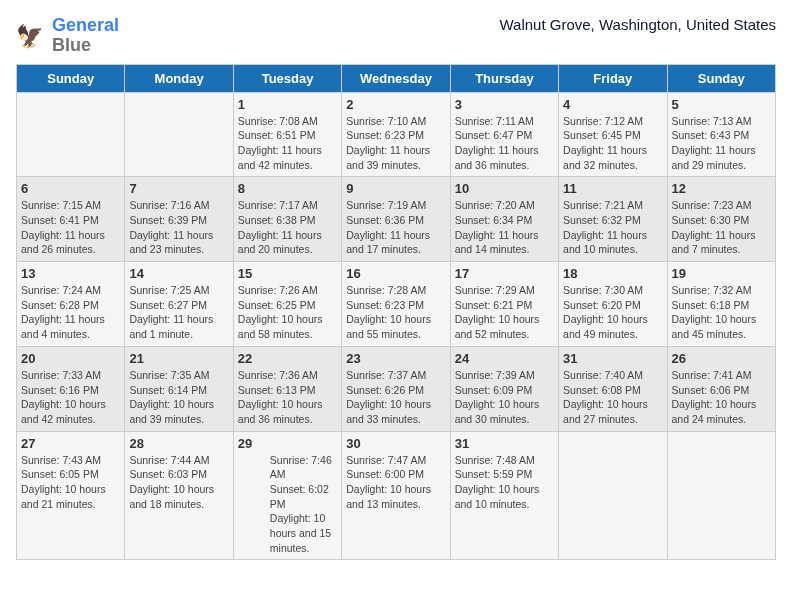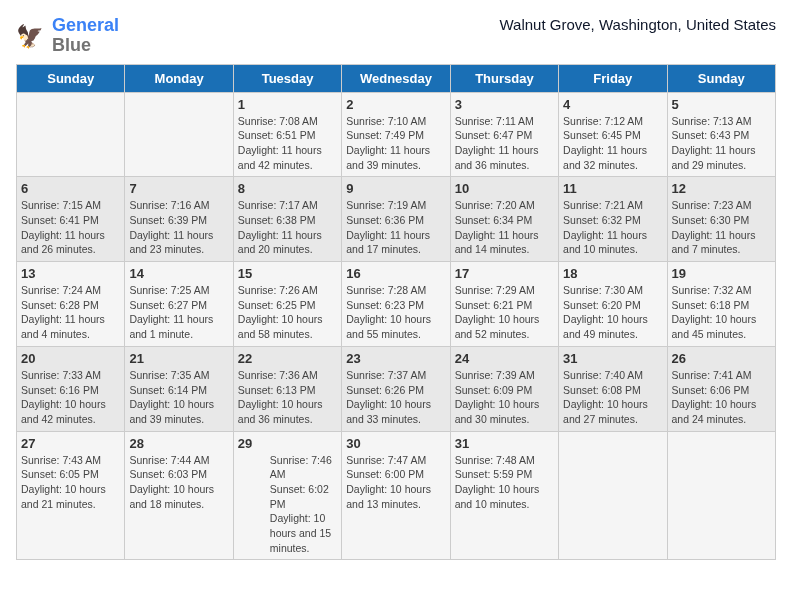--- a/index.html
+++ b/index.html
@@ -121,21 +121,21 @@
         <td></td>
         <td>
           <span class="day-number">1</span>
           <div class="day-info" style="white-space: pre-line;">Sunrise: 7:08 AM
 Sunset: 6:51 PM
 Daylight: 11 hours and 42 minutes.</div>
         </td>
         <td>
           <span class="day-number">2</span>
           <div class="day-info" style="white-space: pre-line;">Sunrise: 7:10 AM
-Sunset: 7:49 PM
+Sunset: 6:23 PM
 Daylight: 11 hours and 39 minutes.</div>
         </td>
         <td>
           <span class="day-number">3</span>
           <div class="day-info" style="white-space: pre-line;">Sunrise: 7:11 AM
 Sunset: 6:47 PM
 Daylight: 11 hours and 36 minutes.</div>
         </td>
         <td>
           <span class="day-number">4</span>

